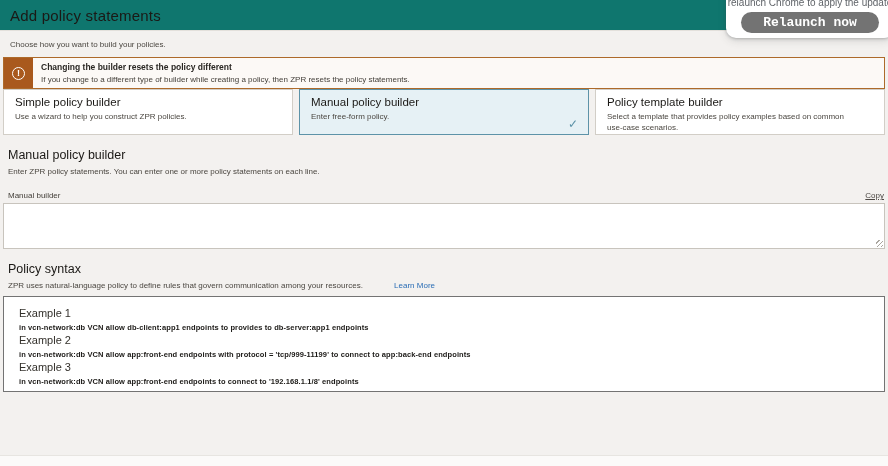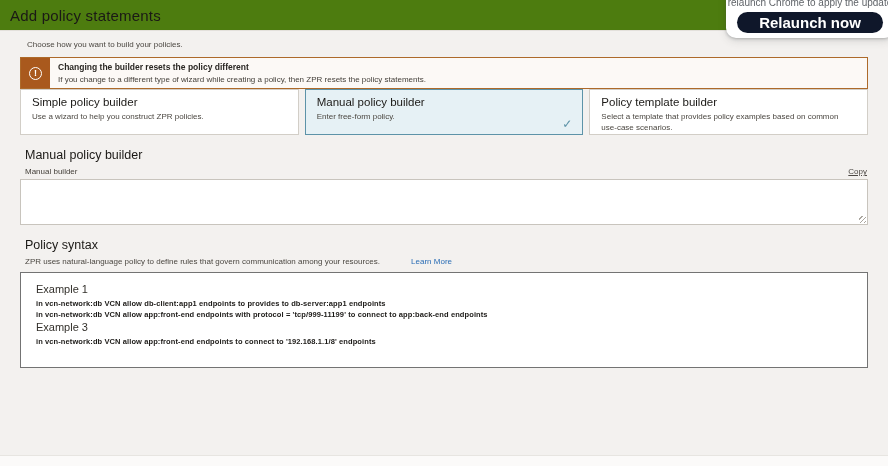--- a/index.html
+++ b/index.html
@@ -6,26 +6,26 @@
   html, body { width: 888px; height: 466px; }
   body {
     font-family: "Liberation Sans", sans-serif;
     background: #f3f1ef;
     color: #1b1916;
     position: relative;
     overflow: hidden;
   }
   
   .header {
-    background: #4d7c0f; height: 31px; border-bottom: 1px solid #e3e0db;
+    background: #0f766e; height: 31px; border-bottom: 1px solid #e3e0db;
     display: flex; align-items: center; padding: 0 10px;
   }
   .page-title { font-size: 15px; font-weight: 400; color: #1b1916; letter-spacing: .2px; }
 
-  .content { padding: 0 20px; }
+  .content { padding: 0 3px; }
   .intro { font-size: 8px; color: #4b4741; margin: 9px 0 8px 7px; }
 
   
   .warning {
     display: flex; border: 1px solid #ad6a2a; background: #fcf9f6;
     height: 32px; align-items: stretch; overflow: hidden;
   }
   .warning-stripe {
     width: 29px; background: #a9591d; flex: 0 0 29px;
     display: flex; align-items: center; justify-content: center; color: #fff;
@@ -49,21 +49,21 @@
   .card-title { font-size: 11.5px; font-weight: 400; color: #1b1916; margin-bottom: 4px; }
   .card-desc { font-size: 8px; color: #4b4741; line-height: 1.35; max-width: 250px; }
   .card-check { position: absolute; right: 10px; bottom: 3px; color: #58realm8ca0; color: #5d93a8; font-size: 12px; }
 
   
   .section-title { font-size: 12.5px; font-weight: 400; color: #1b1916; margin: 13px 0 5px 5px; }
   .section-desc { font-size: 8px; color: #4b4741; margin: 0 0 0 5px; }
 
   .field-row {
     display: flex; justify-content: space-between; align-items: flex-start;
-    margin: 5px 1px 3px 5px;
+    margin: 15px 1px 3px 5px;
     gap: 16px;
   }
   .field-label { font-size: 8px; color: #45413b; }
   .copy-link { font-size: 8px; color: #4c4844; text-decoration: underline; cursor: pointer; }
 
   .manual-textarea {
     width: 100%; height: 46px; background: #fff;
     border: 1px solid #c8c4bd; resize: none; display: block;
     font-family: "Liberation Sans", sans-serif; font-size: 9px; padding: 4px;
     outline: none;
@@ -95,82 +95,84 @@
   .toast {
     position: absolute; top: -14px; right: -6px; width: 168px; height: 52px;
     background: #fff; border-radius: 10px;
     box-shadow: 0 1px 3px rgba(60,64,67,.3), 0 3px 8px rgba(60,64,67,.15);
     text-align: center;
   }
   .toast-message {
     font-size: 10px; color: #5f6368; margin-top: 11px; white-space: nowrap; overflow: hidden;
   }
   .toast-button {
-    margin-top: 4px; display: inline-block; background: #0f172a; color: #fff;
-    font-family: Liberation Sans, sans-serif; font-size: 15px; font-weight: 700;
+    margin-top: 4px; display: inline-block; background: #737373; color: #fff;
+    font-family: Liberation Mono, monospace; font-size: 13px; font-weight: 700;
     border: none; border-radius: 11px; height: 21px; padding: 0 22px;
     line-height: 21px; cursor: pointer;
   }
 </style>
 </head>
 <body>
 
 <div class="header">
   <div class="page-title">Add policy statements</div>
 </div>
 
 <div class="content">
   <div class="intro">Choose how you want to build your policies.</div>
 
   <div class="warning">
     <div class="warning-stripe">
       <div class="warning-icon">!</div>
     </div>
     <div class="warning-text">
       <div class="warning-title">Changing the builder resets the policy different</div>
-      <div class="warning-body">If you change to a different type of wizard while creating a policy, then ZPR resets the policy statements.</div>
+      <div class="warning-body">If you change to a different type of builder while creating a policy, then ZPR resets the policy statements.</div>
     </div>
   </div>
 
   <div class="cards">
     <div class="card">
       <div class="card-title">Simple policy builder</div>
       <div class="card-desc">Use a wizard to help you construct ZPR policies.</div>
     </div>
     <div class="card selected">
       <div class="card-title">Manual policy builder</div>
       <div class="card-desc">Enter free-form policy.</div>
       <div class="card-check">✓</div>
     </div>
     <div class="card">
       <div class="card-title">Policy template builder</div>
       <div class="card-desc">Select a template that provides policy examples based on common use-case scenarios.</div>
     </div>
   </div>
 
   <div class="section-title">Manual policy builder</div>
+  <div class="section-desc">Enter ZPR policy statements. You can enter one or more policy statements on each line.</div>
 
   <div class="field-row">
     <div class="field-label">Manual builder</div>
     <a class="copy-link">Copy</a>
   </div>
   <div class="textarea-wrap">
     <textarea class="manual-textarea" style=""></textarea>
     <div class="resize-grip"></div>
   </div>
 
   <div class="section-title">Policy syntax</div>
   <div class="section-desc">
     <span>ZPR uses natural-language policy to define rules that govern communication among your resources.</span>
     <a class="learn-more">Learn More</a>
   </div>
 
   <div class="examples-box">
     <div class="example-label">Example 1</div>
     <div class="example-statement">in vcn-network:db VCN allow db-client:app1 endpoints to provides to db-server:app1 endpoints</div>
+    <div class="example-label">Example 2</div>
     <div class="example-statement">in vcn-network:db VCN allow app:front-end endpoints with protocol = 'tcp/999-11199' to connect to app:back-end endpoints</div>
     <div class="example-label">Example 3</div>
     <div class="example-statement">in vcn-network:db VCN allow app:front-end endpoints to connect to '192.168.1.1/8' endpoints</div>
   </div>
 </div>
 
 <div class="footer-strip"></div>
 
 <div class="toast">
   <div class="toast-message">relaunch Chrome to apply the update</div>

